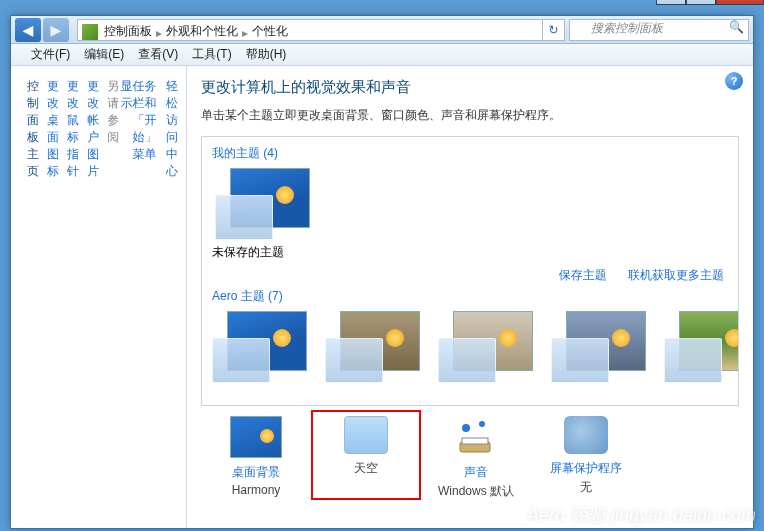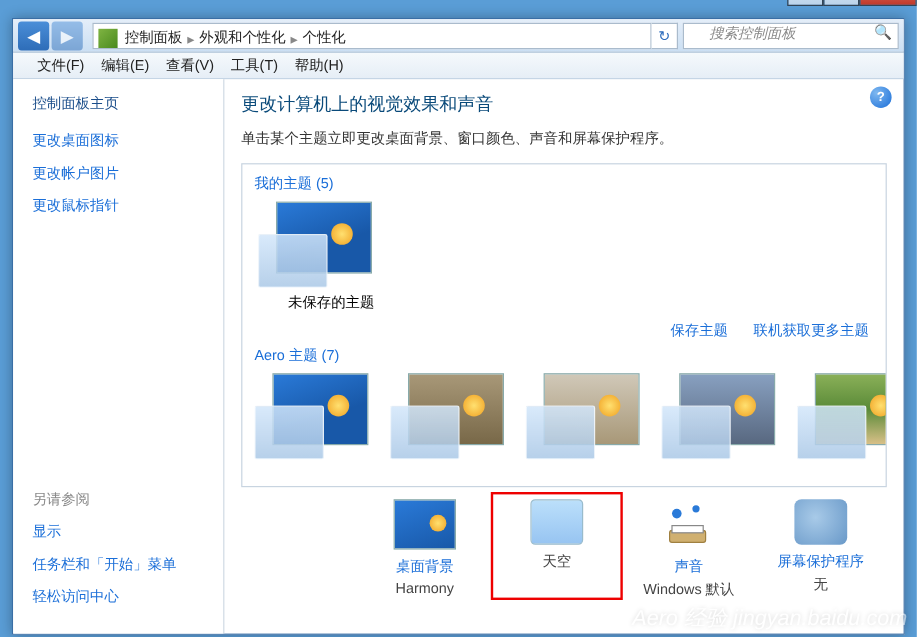--- a/index.html
+++ b/index.html
@@ -13,44 +13,44 @@
 .breadcrumb .cp-icon{width:16px;height:16px;background:linear-gradient(135deg,#7fb442,#4a8a1e);margin-right:6px;display:inline-block}
 .breadcrumb .sep{color:#888;margin:0 4px}
 .refresh-btn{width:22px;height:22px;background:#fff;border:1px solid #abc;border-left:0;display:flex;align-items:center;justify-content:center;color:#2a6abb}
 .searchbox{width:180px;height:22px;background:#fff;border:1px solid #abc;margin-left:4px;display:flex;padding:0 21px;color:#888;font-style:italic;position:relative}
 .searchbox .sicon{position:absolute;right:4px;color:#2a6abb;font-style:normal}
 .win-btns{position:absolute;top:-15px;right:0;display:flex}
 .win-btn{width:30px;height:20px;border:1px solid #345;background:linear-gradient(#d8e6f2,#bcd3ea);display:flex;align-items:center;justify-content:center;font-size:10px;color:#345}
 .win-btn.close{width:48px;background:linear-gradient(#e17866,#c0392b);color:#fff}
 .menubar{height:22px;background:linear-gradient(#f5f9fc,#e6eef6);border-bottom:1px solid #c5d5e5;display:flex;align-items:center;padding:0 20px;gap:14px;color:#222}
 .body-row{display:flex;height:calc(100% - 50px)}
-.sidebar{width:175px;background:#fff;padding:12px 0 12px 16px;display:flex;flex-direction:column}
+.sidebar{width:175px;background:#fff;padding:12px 0 12px 16px;display:flex;flex-direction:row}
 .sidebar .home{color:#1a4d8a;margin-bottom:14px}
 .sidebar .link{color:#1a6ed8;margin-bottom:10px;cursor:pointer}
 .sidebar .spacer{flex:1}
 .sidebar .also{color:#888;margin-bottom:10px}
 .content{flex:1;border-left:1px solid #d0dae4;padding:12px 14px;overflow:hidden;position:relative}
 .help-icon{position:absolute;top:6px;right:10px;width:18px;height:18px;border-radius:50%;background:radial-gradient(circle at 30% 30%,#7fb8f0,#1a6ed8);color:#fff;display:flex;align-items:center;justify-content:center;font-weight:bold;font-size:11px}
 h1{color:#0a4a7a;font-size:15px;font-weight:normal;margin-bottom:10px}
 .subtitle{color:#333;margin-bottom:12px}
 .theme-box{border:1px solid #c8d4e0;height:270px;overflow:hidden;padding:6px 10px}
 .section-label{color:#1a6ed8;margin:2px 0 6px}
-.theme-tile{width:100px;display:inline-block;text-align:right;margin-right:8px;vertical-align:top}
+.theme-tile{width:100px;display:inline-block;text-align:left;margin-right:8px;vertical-align:top}
 .thumb-wrap{position:relative;width:95px;height:72px;margin:0 auto 4px}
 .bg-thumb{width:80px;height:60px;background:linear-gradient(160deg,#2a7ad8 0%,#1858a8 60%);position:absolute;right:0;top:0;border:1px solid #8aa}
 .bg-thumb::after{content:"";position:absolute;top:30%;left:58%;width:18px;height:18px;border-radius:50%;background:radial-gradient(circle,#ffe070,#f0a020)}
 .bg-thumb.nature{background:linear-gradient(#8ab058 0%,#5a8a38 50%,#d8c088 100%)}
 .bg-thumb.arch{background:linear-gradient(#a89878,#786848)}
 .bg-thumb.char{background:linear-gradient(#d0c8b8,#a89878)}
 .bg-thumb.land{background:linear-gradient(#88a0c0,#586880)}
 .glass-ov{position:absolute;left:0;bottom:0;width:58px;height:45px;background:linear-gradient(rgba(210,230,250,.85),rgba(170,200,230,.85));border:1px solid rgba(255,255,255,.7);border-radius:2px}
 .aero-row{display:flex;gap:10px;margin-top:4px}
 .box-actions{text-align:right;margin:6px 4px 4px;color:#1a6ed8}
 .box-actions span{margin-left:18px;cursor:pointer}
-.bottom-row{display:flex;justify-content:flex-end;padding-top:10px}
+.bottom-row{display:flex;justify-content:flex-start;padding-top:10px}
 .bitem{width:110px;text-align:center;cursor:pointer}
 .bitem.highlight{border:2px solid #e00;padding:4px 2px;margin-top:-6px}
 .bicon{width:52px;height:42px;margin:0 auto 6px;position:relative}
 .bicon.wallpaper{background:linear-gradient(160deg,#2a7ad8,#1858a8);border:1px solid #8aa}
 .bicon.wallpaper::after{content:"";position:absolute;top:30%;left:58%;width:14px;height:14px;border-radius:50%;background:radial-gradient(circle,#ffe070,#f0a020)}
 .bicon.color{background:linear-gradient(rgba(180,220,250,.9),rgba(140,190,240,.9));border:1px solid #9bc;border-radius:4px;width:44px;height:38px}
 .bicon.sound{color:#2a7ad8}
 .bicon.sound svg{width:48px;height:42px}
 .bicon.saver{background:radial-gradient(circle at 40% 40%,#a8cae8,#6898c8);border-radius:6px;width:44px;height:38px}
 .blabel{color:#1a6ed8;margin-bottom:2px}
@@ -93,36 +93,36 @@
     <span>编辑(E)</span>
     <span>查看(V)</span>
     <span>工具(T)</span>
     <span>帮助(H)</span>
   </div>
 
   <div class="body-row">
     <div class="sidebar">
       <div class="home">控制面板主页</div>
       <div class="link">更改桌面图标</div>
+      <div class="link">更改鼠标指针</div>
       <div class="link">更改帐户图片</div>
-      <div class="link">更改鼠标指针</div>
       <div class="spacer"></div>
       <div class="also">另请参阅</div>
       <div class="link">显示</div>
       <div class="link">任务栏和「开始」菜单</div>
       <div class="link">轻松访问中心</div>
     </div>
 
     <div class="content">
       <div class="help-icon">?</div>
       <h1>更改计算机上的视觉效果和声音</h1>
       <div class="subtitle">单击某个主题立即更改桌面背景、窗口颜色、声音和屏幕保护程序。</div>
 
       <div class="theme-box">
-        <div class="section-label">我的主题 (5)</div>
+        <div class="section-label">我的主题 (4)</div>
         <div class="theme-tile">
           <div class="thumb-wrap">
               <div class="bg-thumb"></div>
               <div class="glass-ov"></div>
             </div>
           <div>未保存的主题</div>
         </div>
         <div class="box-actions">
           <span>保存主题</span>
           <span>联机获取更多主题</span>

